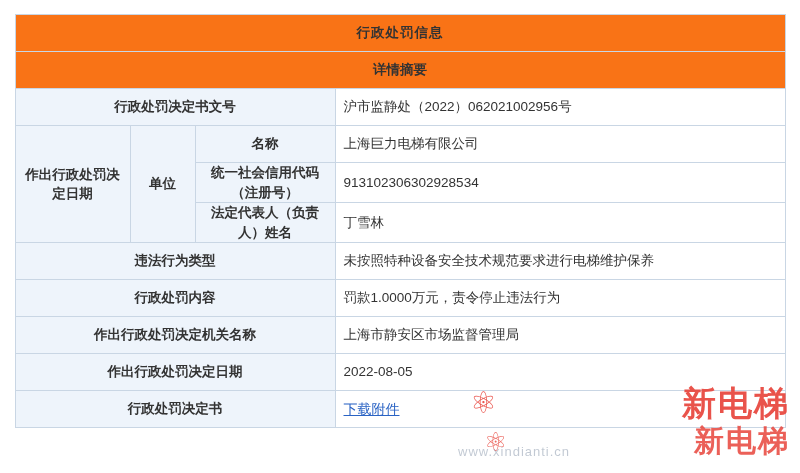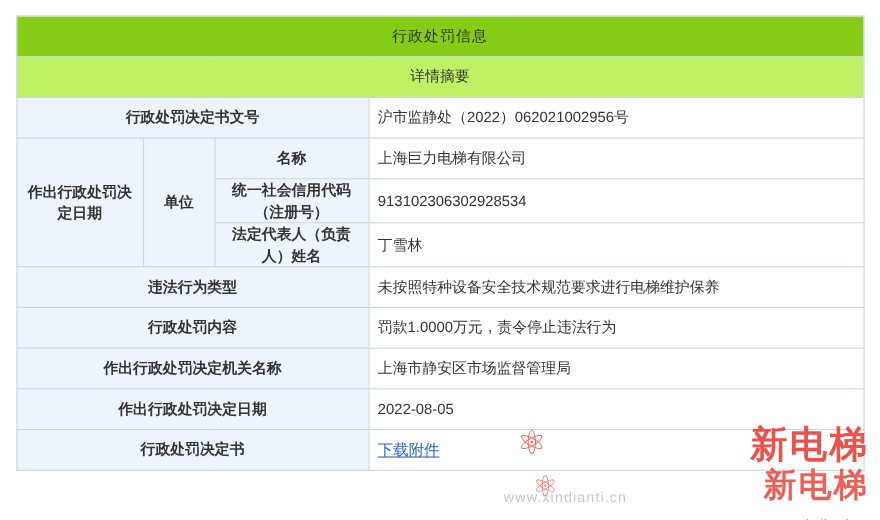--- a/index.html
+++ b/index.html
@@ -30,31 +30,31 @@
   table.penalty td {
     border: 1px solid #c9d6e4;
     font-size: 13.5px;
     color: #333333;
     padding: 0 8px;
     height: 36px;
     vertical-align: middle;
     line-height: 1.45;
   }
   .hdr {
-    background: #84cc16;
-    text-align: center;
-    font-weight: normal;
+    background: #f97316;
+    text-align: center;
+    font-weight: bold;
     color: #1a1a1a;
     letter-spacing: 1px;
     font-size: 14.5px;
   }
   .sub-hdr {
-    background: #bef264;
-    text-align: center;
-    font-weight: normal;
+    background: #f97316;
+    text-align: center;
+    font-weight: bold;
     color: #1a1a1a;
     font-size: 14px;
   }
   .lbl {
     background: #eef4fb;
     text-align: center;
     font-weight: bold;
     color: #1a1a1a;
     font-size: 13.5px;
   }

